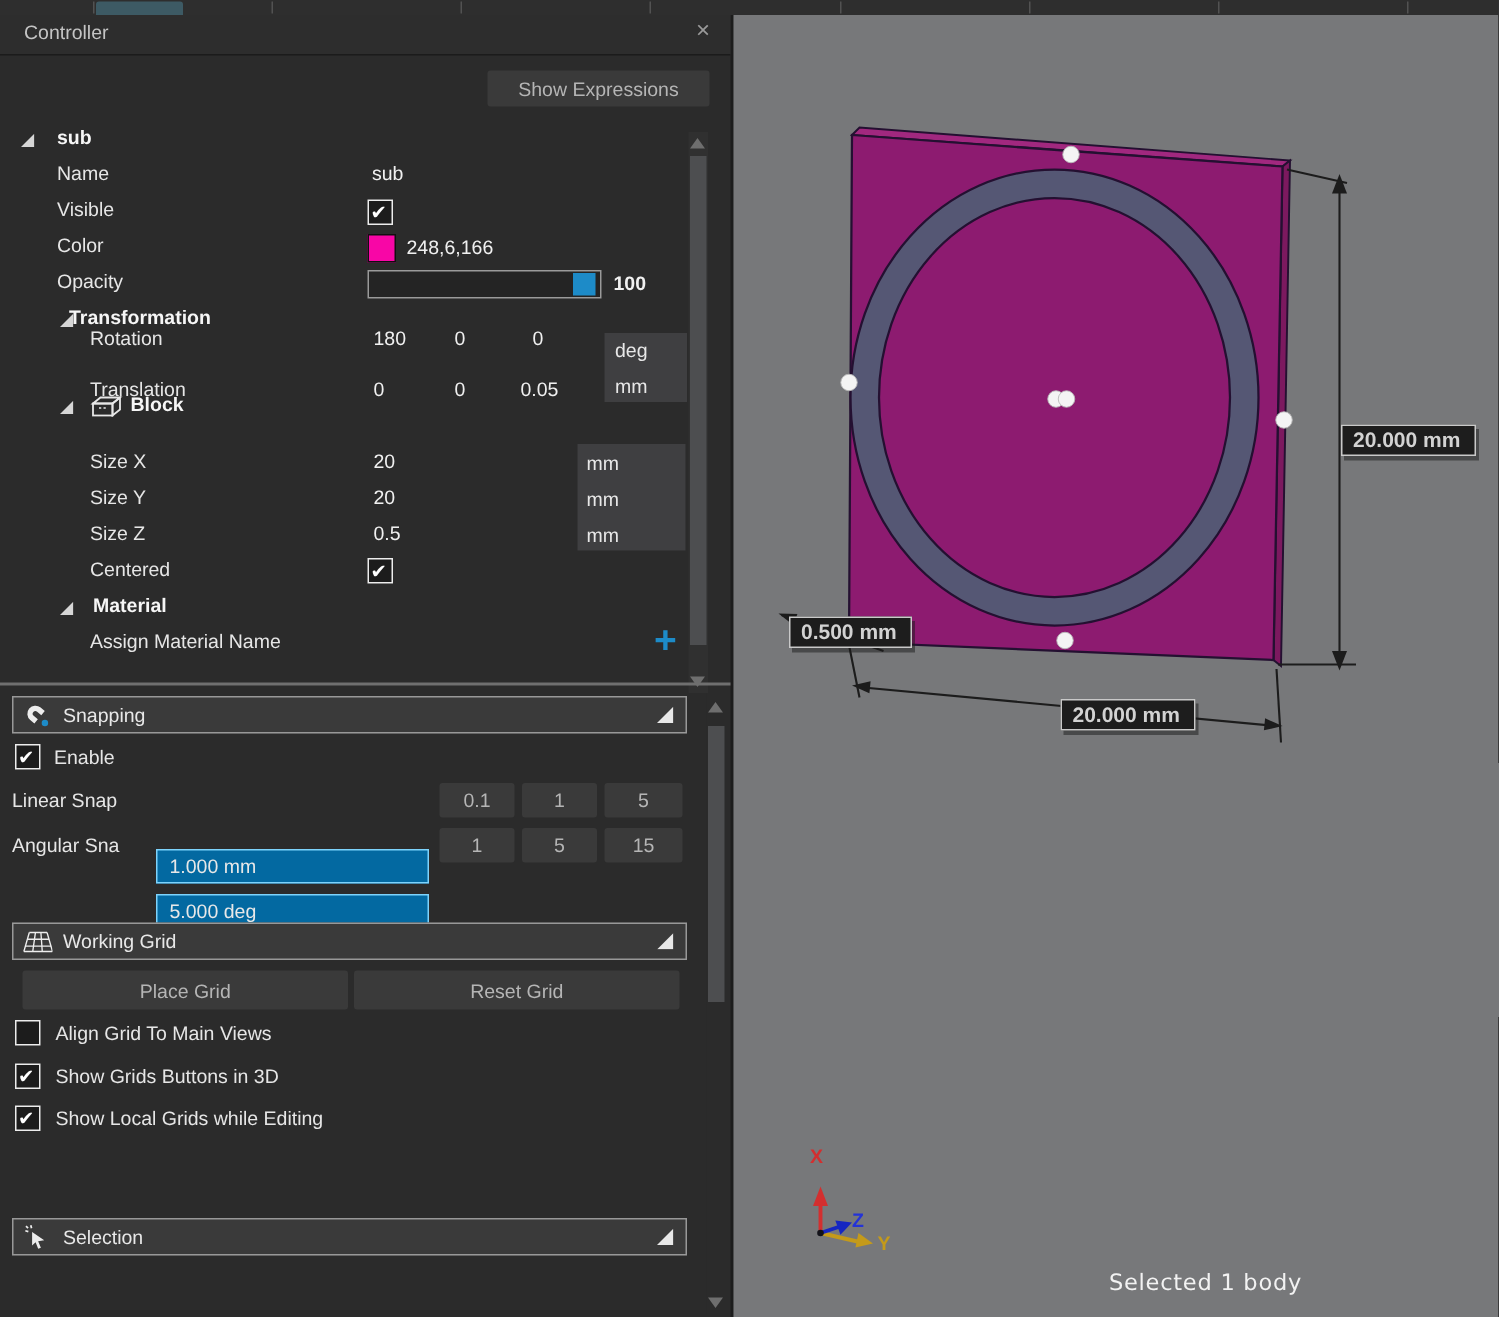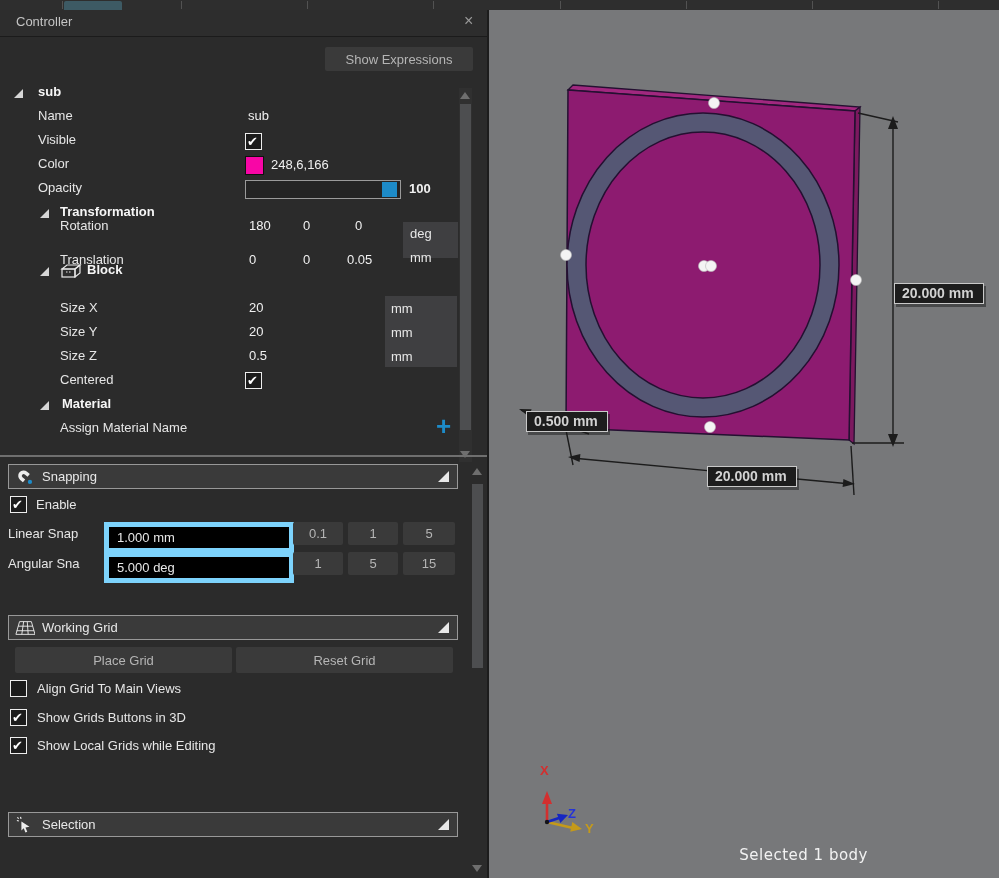--- a/index.html
+++ b/index.html
@@ -22,22 +22,22 @@
   .cb{position:absolute;width:15px;height:15px;background:#1c1c1c;border:1px solid #ededed;}
   .cb .ck{display:none;}
   .cb.checked .ck{display:block;color:#ffffff;font-size:13px;line-height:15px;margin-left:1px;font-style:normal;}
   .swatch{position:absolute;width:17px;height:17px;border:1px solid #101010;}
   .slider{position:absolute;background:#242424;border:1px solid #9a9a9a;}
   .shandle{position:absolute;}
   .unitbox{position:absolute;background:#3f3f41;}
   .unitbox span{position:absolute;font-size:13px;color:#e8e8e8;}
   .btn{position:absolute;background:#3a3a3a;border:none;border-radius:2px;color:#b5b5b5;
        font-size:13px;font-family:"Liberation Sans",sans-serif;cursor:default;}
-  .inp{position:absolute;background:#000000;border:5px solid #7dd3fc;color:#e8e8e8;font-size:13px;
-       font-family:"Liberation Sans",sans-serif;padding:0 0 0 8px;}
+  .inp{position:absolute;background:#0369a1;border:1px solid #7dd3fc;color:#e8e8e8;font-size:13px;
+       font-family:"Liberation Sans",sans-serif;padding:0 0 0 8px;margin-top:44px;}
   .hdr{position:absolute;left:8px;width:448px;height:23px;background:#3a3a3a;border:1px solid #989898;
        display:flex;align-items:center;}
   .hdr .htxt{color:#e8e8e8;font-size:13px;margin-left:7px;}
   .hdr .hicon{margin-left:6px;width:20px;height:18px;flex:0 0 auto;}
   .hdr .htri{margin-left:auto;margin-right:8px;width:11px;height:11px;background:#e8e8e8;
        clip-path:polygon(100% 0,100% 100%,0 100%);}
   .divider{position:absolute;left:0;width:487px;height:2px;background:#6f6f6f;}
   
   .sbar{position:absolute;width:13px;background:#303030;}
   .sthumb{position:absolute;left:1px;width:11px;background:#4d4e50;}
@@ -108,38 +108,38 @@
     <div class="prow" style="top:170px">
       <span class="lbl" style="left:38px">Opacity</span>
       <span class="slider" style="left:245px;top:0;width:154px;height:17px">
         <span class="shandle" style="left: 136px; top: 1px; width: 15px; height: 15px; background: rgb(29, 139, 200);"></span>
       </span>
       <span class="val bold" style="left:409px;top:1px">100</span>
     </div>
 
     <div class="prow" style="top:194px">
       <span class="tri" style="left:40px;top:5px"></span>
-      <span class="lbl bold" style="left:60px">Transformation</span>
+      <span class="lbl bold" style="left:46px">Transformation</span>
     </div>
 
     <div class="prow" style="top:208px">
       <span class="lbl" style="left:60px">Rotation</span>
       <span class="val" style="left:249px">180</span>
       <span class="val" style="left:303px">0</span>
       <span class="val" style="left:355px">0</span>
     </div>
 
     <div class="prow" style="top:242px">
       <span class="lbl" style="left:60px">Translation</span>
       <span class="val" style="left:249px">0</span>
       <span class="val" style="left:303px">0</span>
       <span class="val" style="left:347px">0.05</span>
     </div>
 
-    <div class="unitbox" style="left:403px;top:212px;width:55px;height:36px">
+    <div class="unitbox" style="left:403px;top:212px;width:55px;height:46px">
       <span style="left:7px;top:4px">deg</span>
       <span style="left:7px;top:28px">mm</span>
     </div>
 
     <div class="prow" style="top:252px">
       <span class="tri" style="left:40px;top:5px"></span>
       <svg style="position:absolute;left:60px;top:2px" width="22" height="14" viewBox="0 0 22 14">
         <polygon points="2,5 7,1 20,1 15,5" fill="none" stroke="#e8e8e8" stroke-width="1.2"></polygon>
         <rect x="2" y="5" width="13" height="8" fill="none" stroke="#e8e8e8" stroke-width="1.2"></rect>
         <polygon points="15,5 20,1 20,9 15,13" fill="none" stroke="#e8e8e8" stroke-width="1.2"></polygon>

